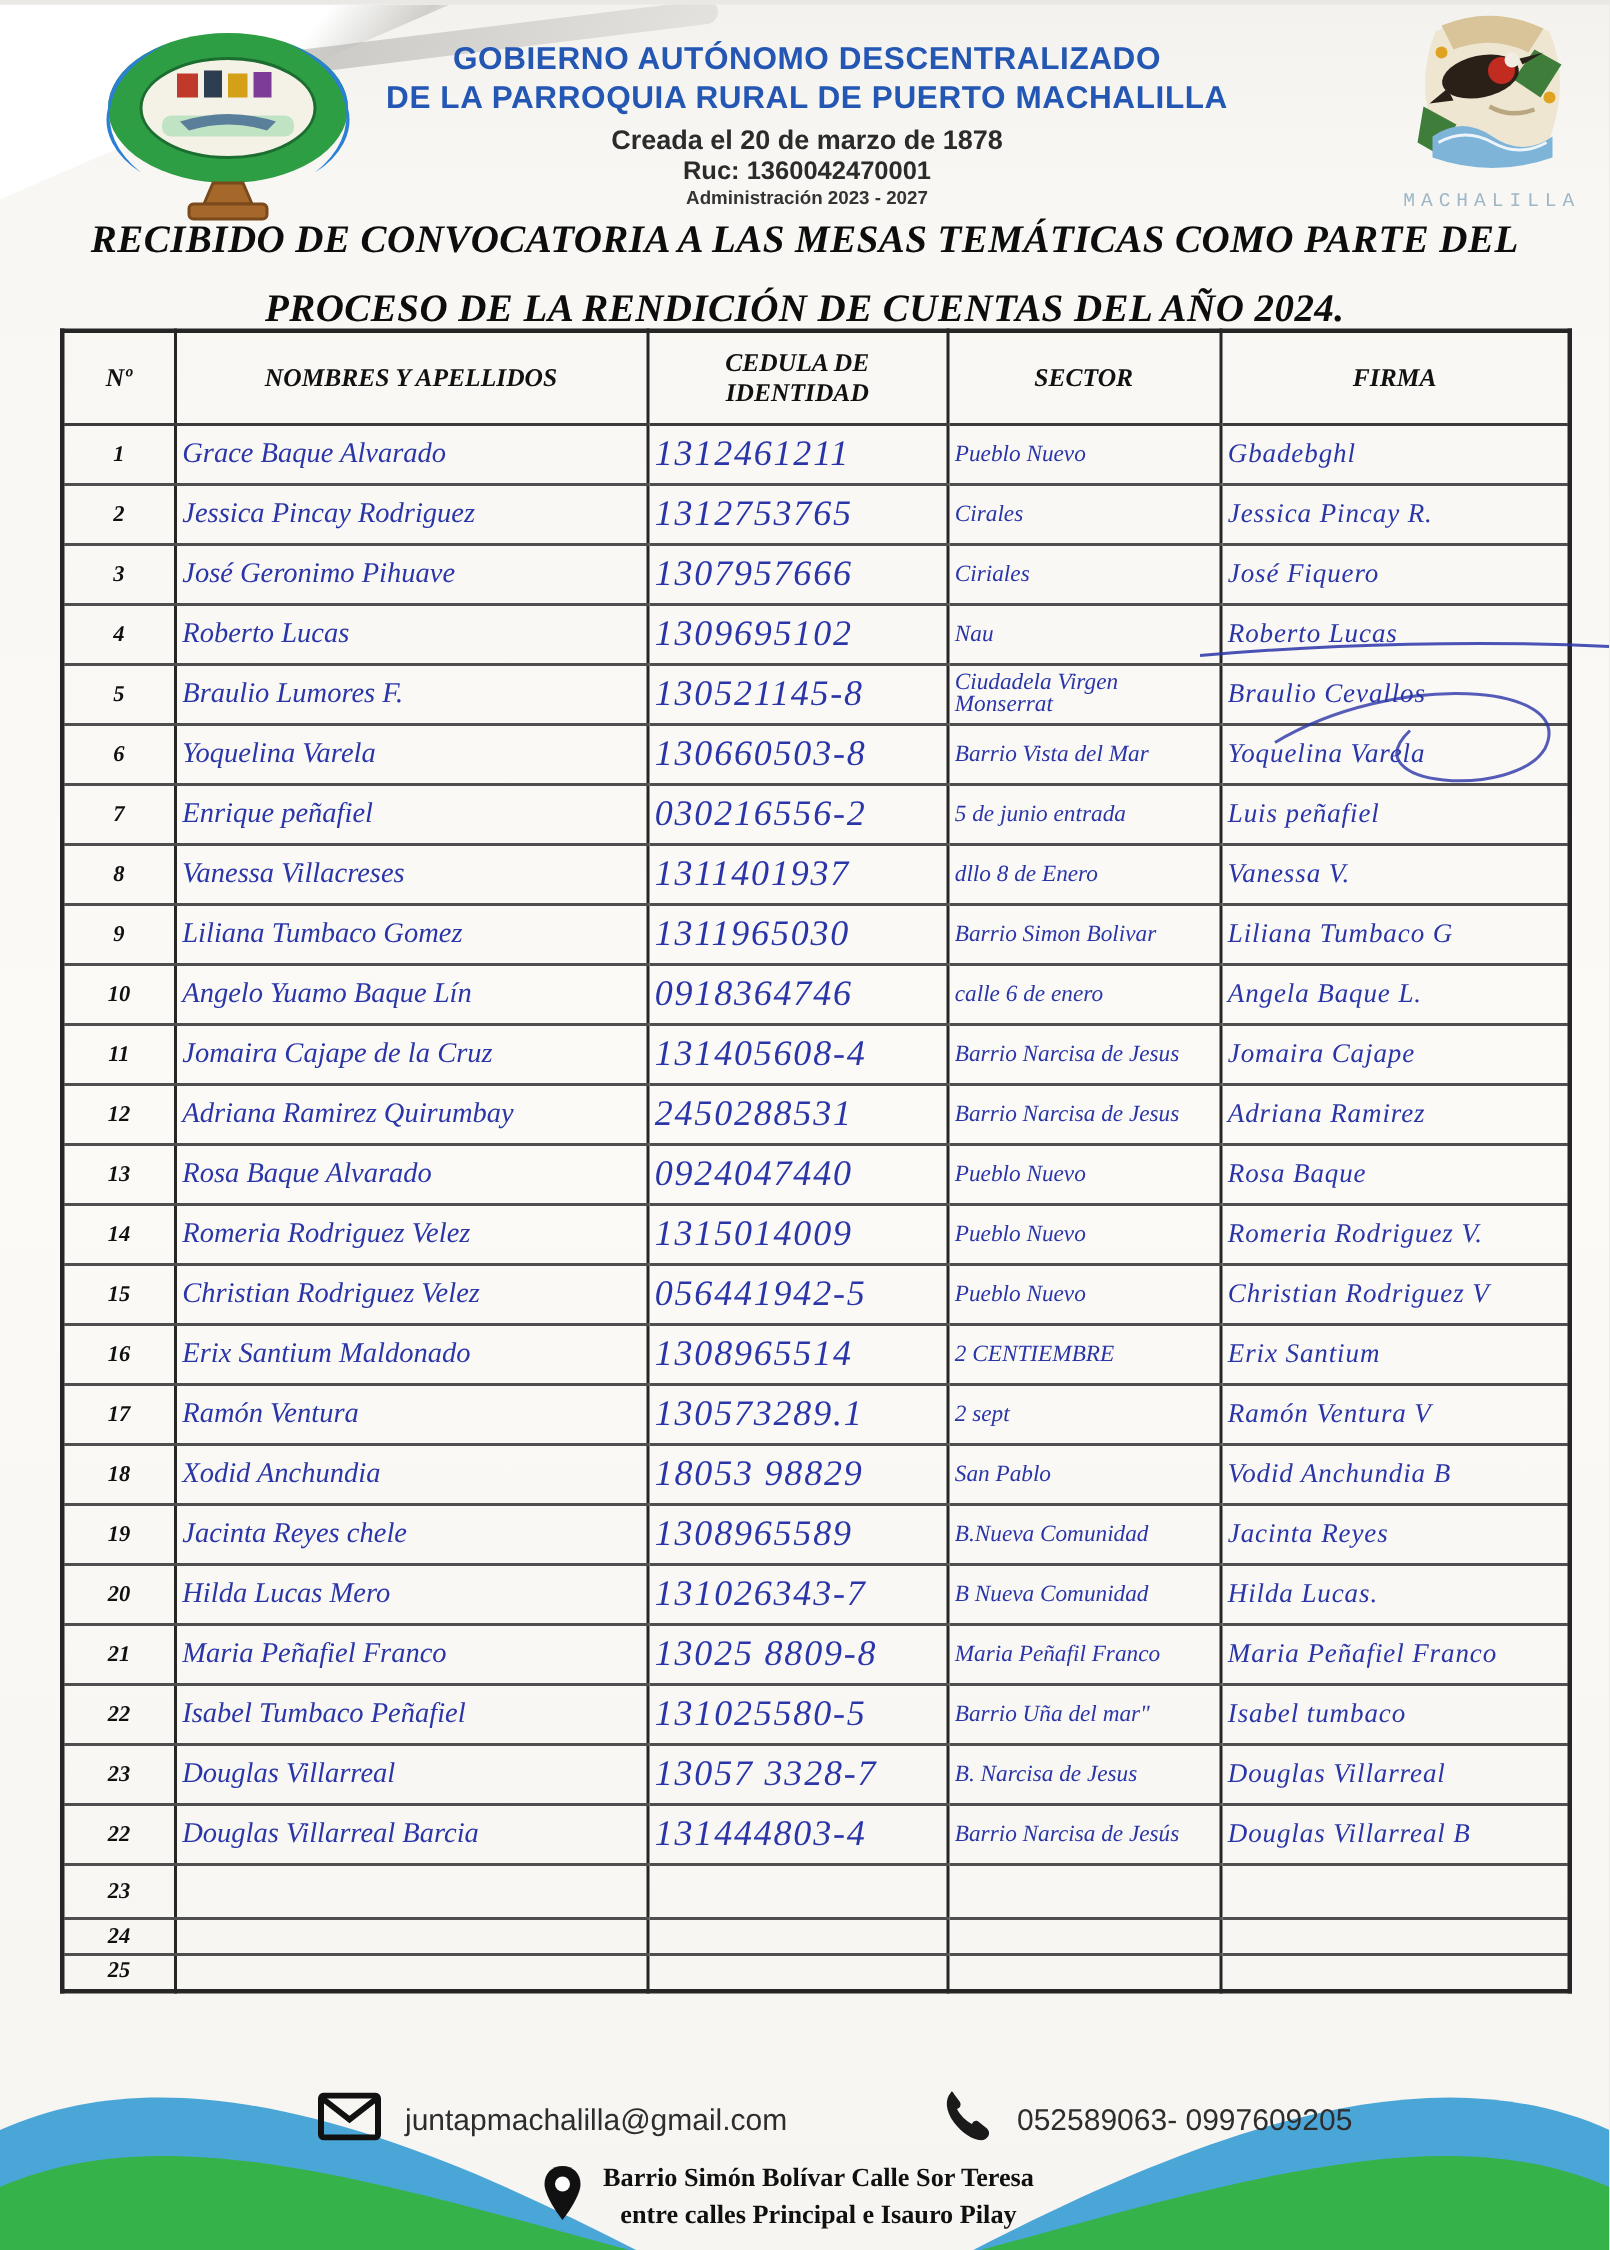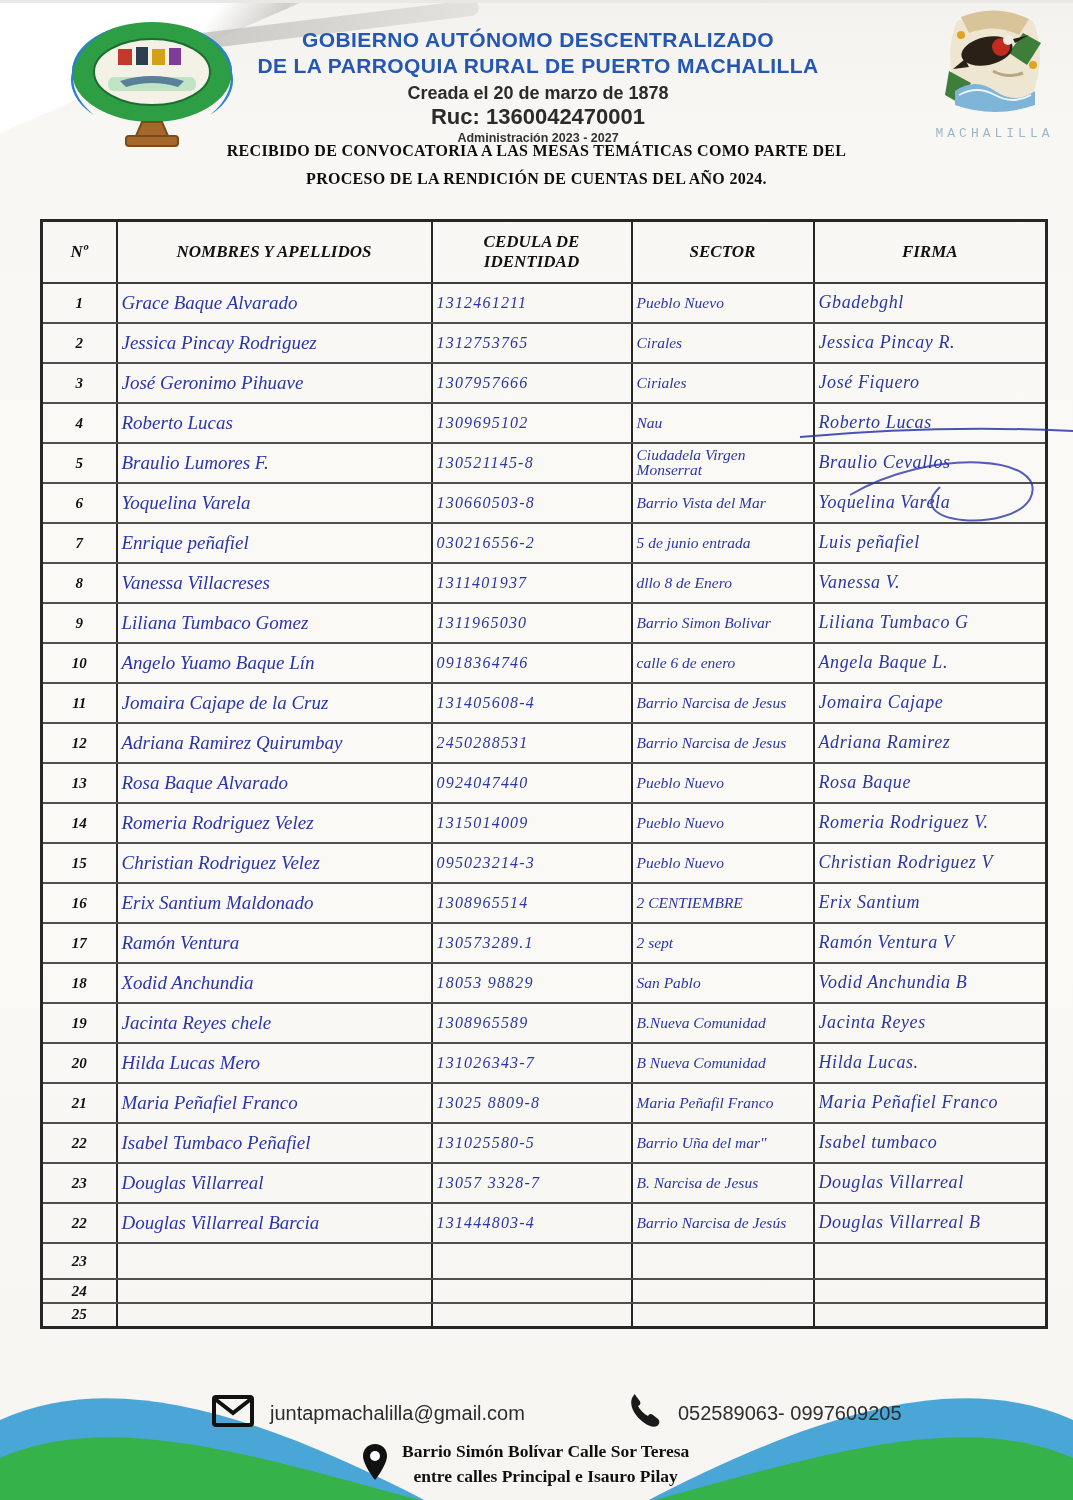--- a/index.html
+++ b/index.html
@@ -17,26 +17,26 @@
   .streak {
     position:absolute; top:18px; left:120px; width:360px; height:16px;
     background:linear-gradient(100deg,#9b9a96, #d6d5d1); opacity:.55;
     transform:rotate(-7deg); border-radius:8px;
   }
   
   .crest { position:absolute; top:16px; left:60px; }
   .head-text { position:absolute; top:24px; left:238px; width:600px; text-align:center; }
   .org { font-family:"Liberation Sans", sans-serif; font-weight:bold; font-size:21px; line-height:1.25; letter-spacing:.4px; }
   .created { font-family:"Liberation Sans", sans-serif; font-weight:bold; font-size:18px; color:#2b2b2b; margin-top:3px; }
-  .ruc { font-family:"Liberation Sans", sans-serif; font-weight:bold; font-size:22px; color:#2b2b2b; }
+  .ruc { font-family:"Liberation Sans", sans-serif; font-weight:bold; font-size:17px; color:#2b2b2b; }
   .admin { font-family:"Liberation Sans", sans-serif; font-weight:bold; font-size:12.5px; color:#333; margin-top:1px; }
   .birdlogo { position:absolute; top:4px; left:922px; width:145px; text-align:center;font-family:Liberation Mono, monospace; }
   .bird-caption { margin-top:2px; font-size:13px; letter-spacing:4px; color:#9db7c6; }
   .doc-title { position:absolute; top:134px; left:0; width:100%; text-align:center; }
-  .doc-title div { font-weight:bold; font-size:16px; color:#0d0d0d; letter-spacing:.3px; line-height:1.75; }
+  .doc-title div { font-weight:bold; font-size:26px; color:#0d0d0d; letter-spacing:.3px; line-height:1.75;font-style:italic; }
   
   table.sheet {
     position:absolute; top:216px; left:40px; width:1005px;
     border-collapse:collapse; table-layout:fixed;
     border:3px solid #262626; background:transparent;
   }
   table.sheet th {
     border-left:2px solid #262626; border-bottom:2.5px solid #3c3c3c;
     font-weight:bold; font-style:italic; font-size:17px; color:#111;
     height:60px; text-align:center; vertical-align:middle; padding:0 6px;
@@ -45,21 +45,21 @@
     border-left:2px solid #262626; border-bottom:2px solid #4f4f4f;
     vertical-align:middle; overflow:visible; padding:1px 4px;
   }
   table.sheet tr { height:40px;font-family:Liberation Serif, serif; }
   table.sheet tr:nth-last-child(3) { height:36px; }
   table.sheet tr:nth-last-child(2) { height:24px; }
   table.sheet tr:last-child { height:24px; }
   td.num { font-style:italic; font-weight:bold; font-size:15px; text-align:center; color:#101010; }
   .hw { font-style:italic; color:#2a35a8; line-height:.95; }
   td.name { font-size:19px; padding-left:12px; }
-  td.ced  { font-size:16px; letter-spacing:1.2px; padding-left:8px;border-radius:11px; }
+  td.ced  { font-size:24px; letter-spacing:1.2px; padding-left:8px;border-radius:11px; }
   td.sec  { font-size:15.5px; padding-left:8px; }
   td.firma{ font-size:18px; padding-left:12px; letter-spacing:.6px; }
   
   .flourish { position:absolute; top:400px; left:790px; pointer-events:none; }
   
   .contact { position:absolute; display:flex; align-items:center; gap:16px; }
   .contact-email { left:212px; top:1392px; }
   .contact-phone { left:628px; top:1390px; }
   .contact span { font-family:"Liberation Sans", sans-serif; font-size:20px; color:#2d2d2d; }
   .address { position:absolute; left:362px; top:1436px; display:flex; align-items:center; gap:14px; }
@@ -239,21 +239,21 @@
         <tr>
       <td class="num">14</td>
       <td class="hw name">Romeria Rodriguez Velez</td>
       <td class="hw ced">1315014009</td>
       <td class="hw sec">Pueblo Nuevo</td>
       <td class="hw firma">Romeria Rodriguez V.</td>
     </tr>
         <tr>
       <td class="num">15</td>
       <td class="hw name">Christian Rodriguez Velez</td>
-      <td class="hw ced">095023214-3</td>
+      <td class="hw ced">056441942-5</td>
       <td class="hw sec">Pueblo Nuevo</td>
       <td class="hw firma">Christian Rodriguez V</td>
     </tr>
         <tr>
       <td class="num">16</td>
       <td class="hw name">Erix Santium Maldonado</td>
       <td class="hw ced">1308965514</td>
       <td class="hw sec">2 CENTIEMBRE</td>
       <td class="hw firma">Erix Santium</td>
     </tr>

